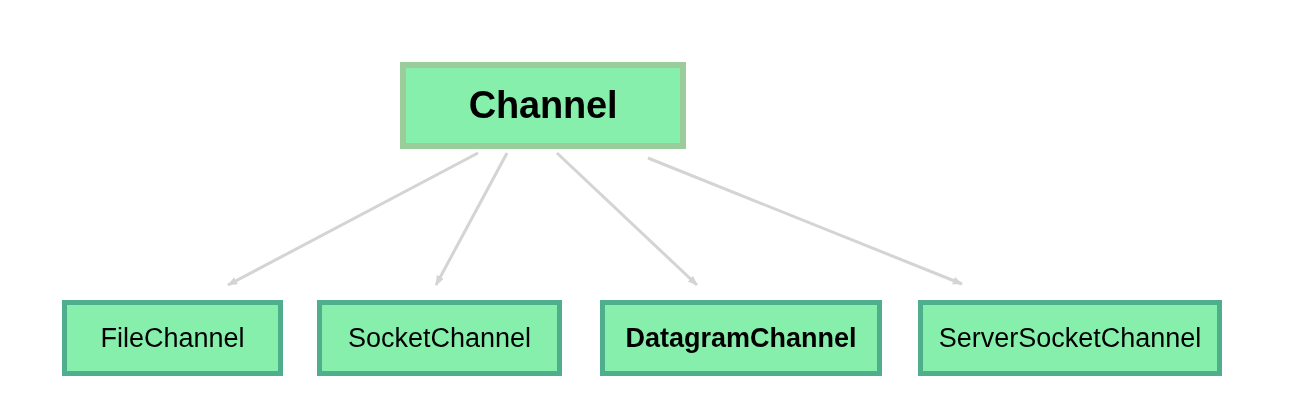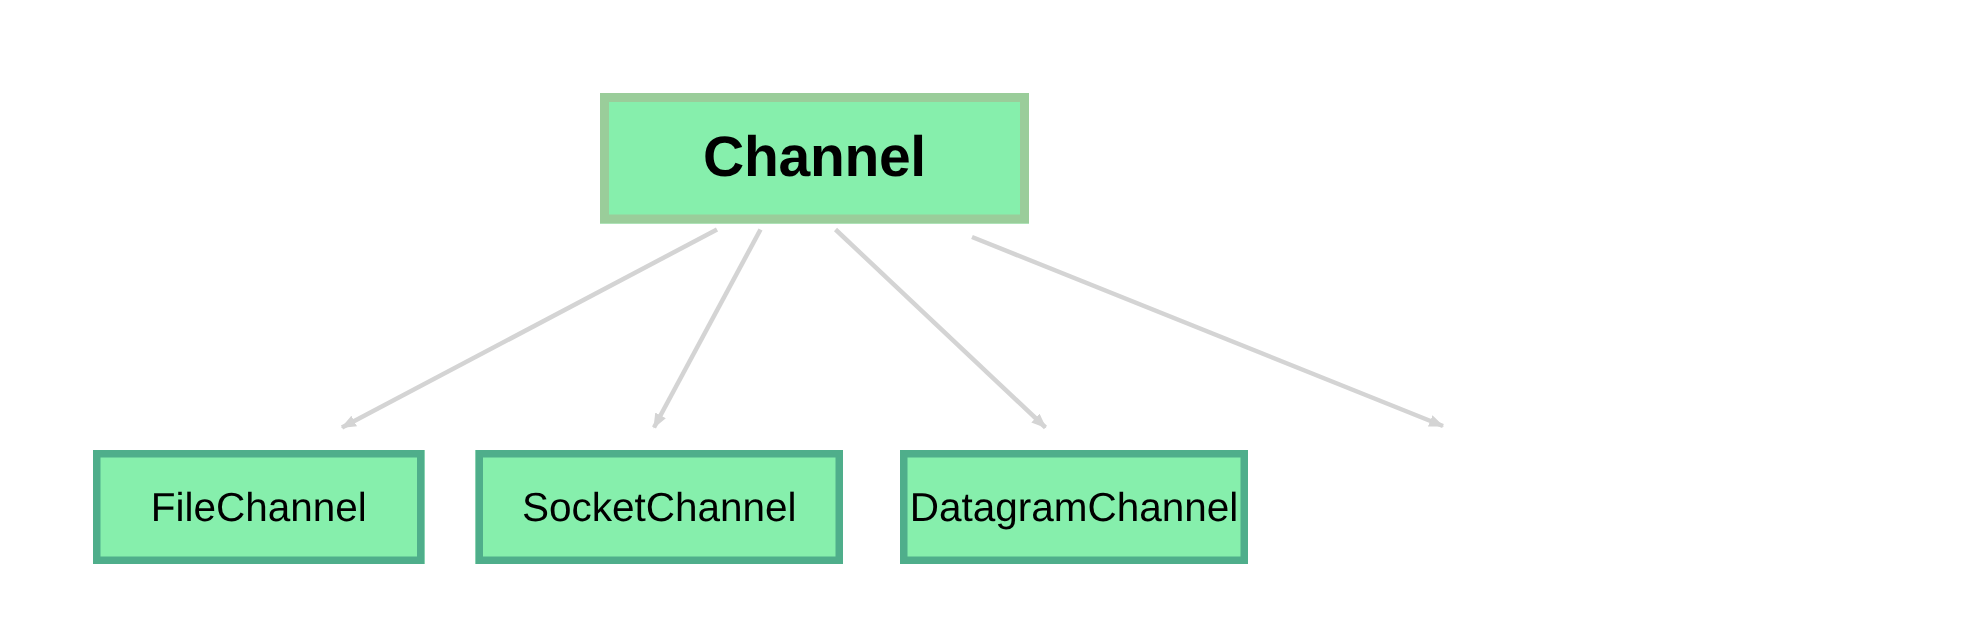--- a/index.html
+++ b/index.html
@@ -49,21 +49,21 @@
   .node-leaf {
     height: 76px;
     border: 5px solid #4FAE8B;
     font-size: 27px;
     font-weight: normal;
     top: 300px;
     text-align: center;
   }
   .leaf-1 { left: 62px;  width: 221px; }
   .leaf-2 { left: 317px; width: 245px; }
-  .leaf-3 { left: 600px; width: 232px; }
+  .leaf-3 { left: 600px; width: 282px; font-weight: bold; }
   .leaf-4 { left: 918px; width: 304px; }
 </style>
 </head>
 <body>
 
 <div id="diagram-canvas">
 
   <svg id="arrow-layer" viewBox="0 0 1308 418" width="1308" height="418">
     <defs>
       <marker id="arrowhead" markerWidth="11" markerHeight="11" refX="9.2" refY="4" orient="auto" markerUnits="userSpaceOnUse">
@@ -89,14 +89,17 @@
   </div>
 
   <div class="node node-leaf leaf-2">
     <span>SocketChannel</span>
   </div>
 
   <div class="node node-leaf leaf-3">
     <span>DatagramChannel</span>
   </div>
 
+  <div class="node node-leaf leaf-4">
+    <span>ServerSocketChannel</span>
+  </div>
 
 </div>
 
 </body></html>

